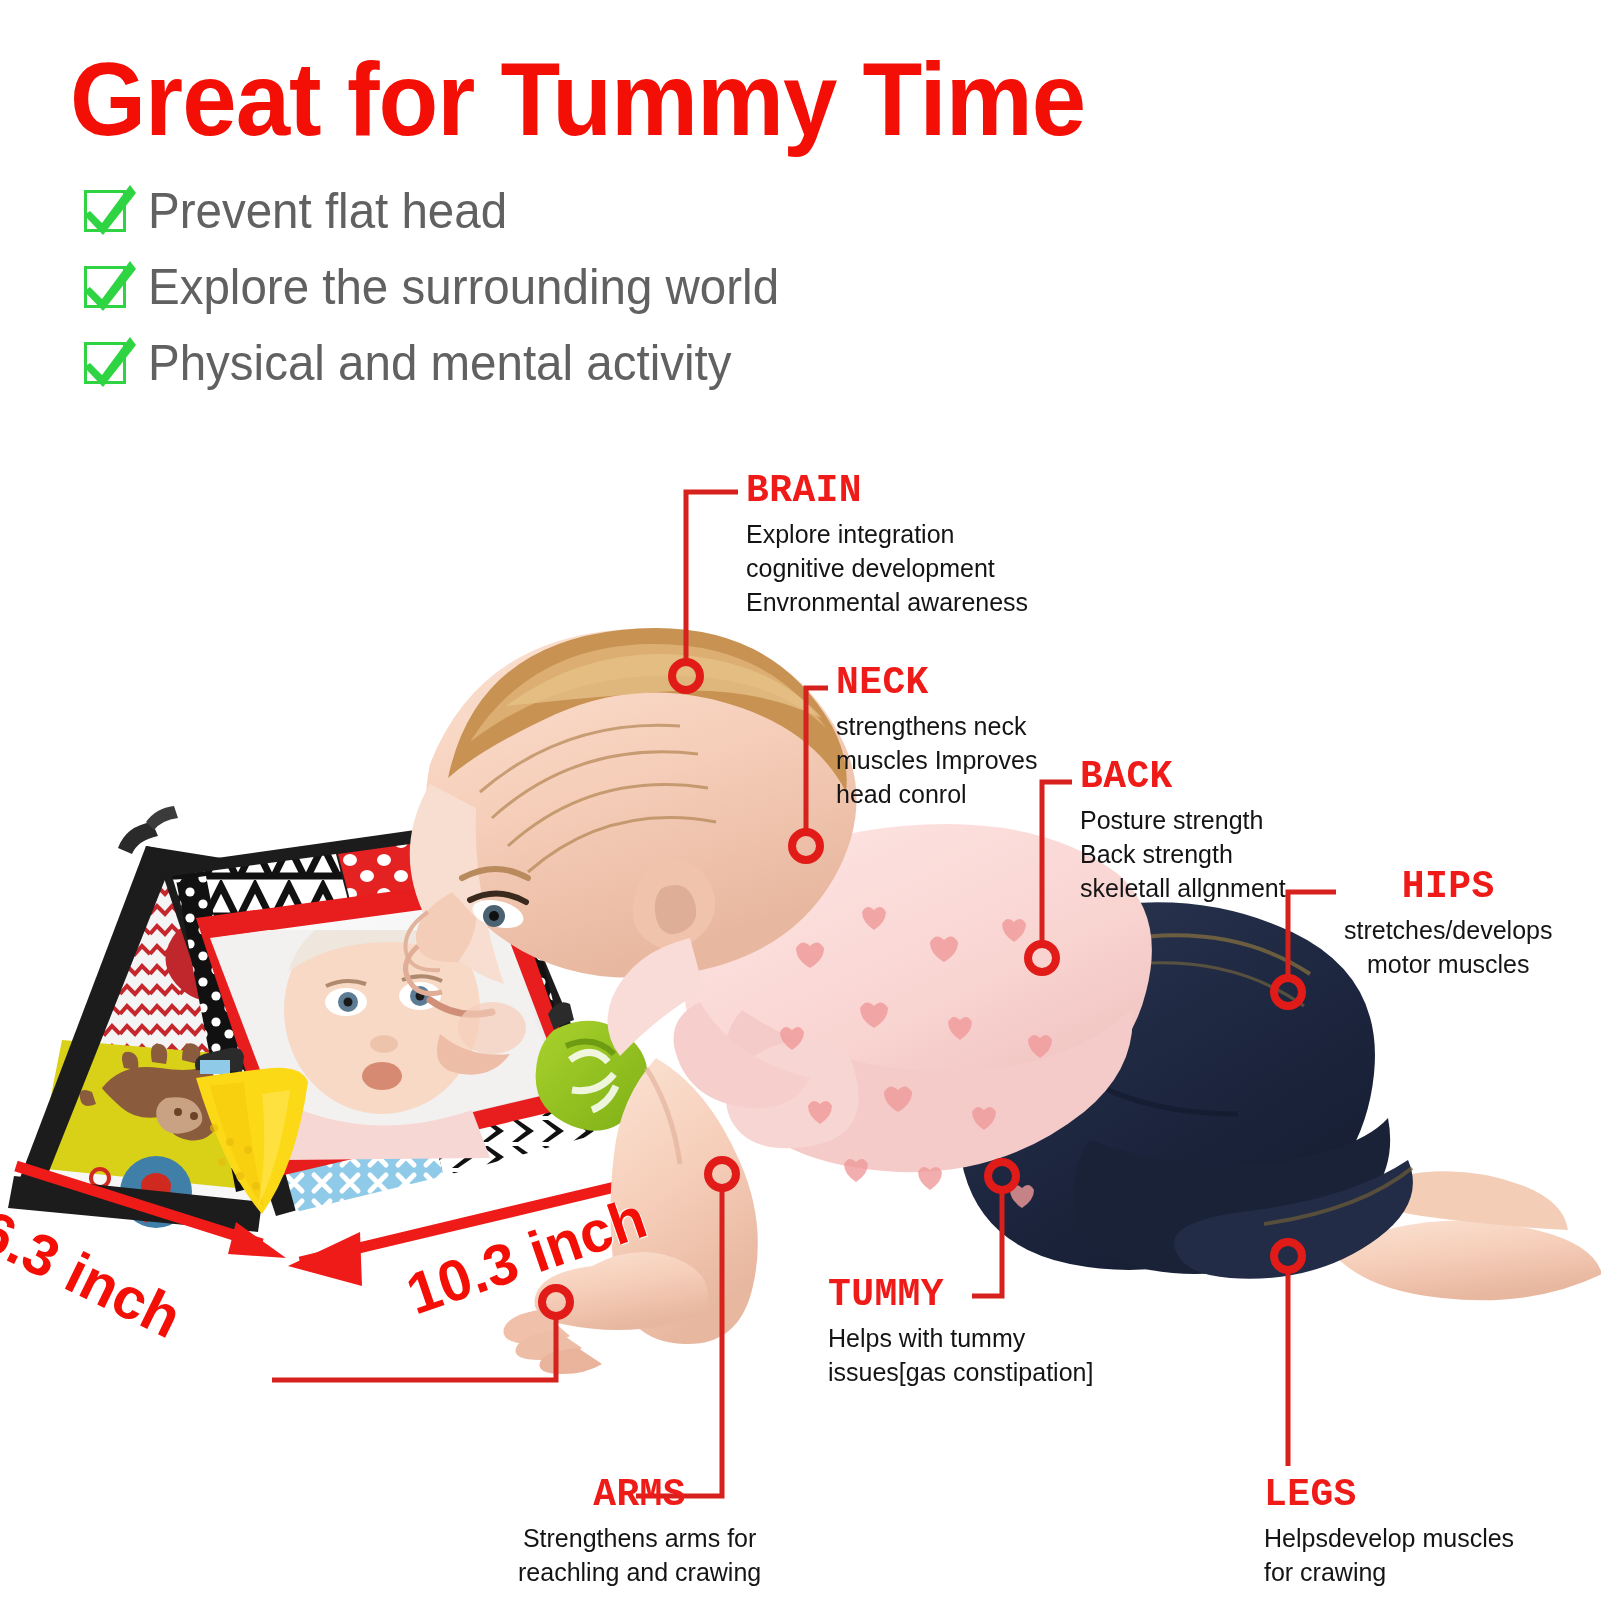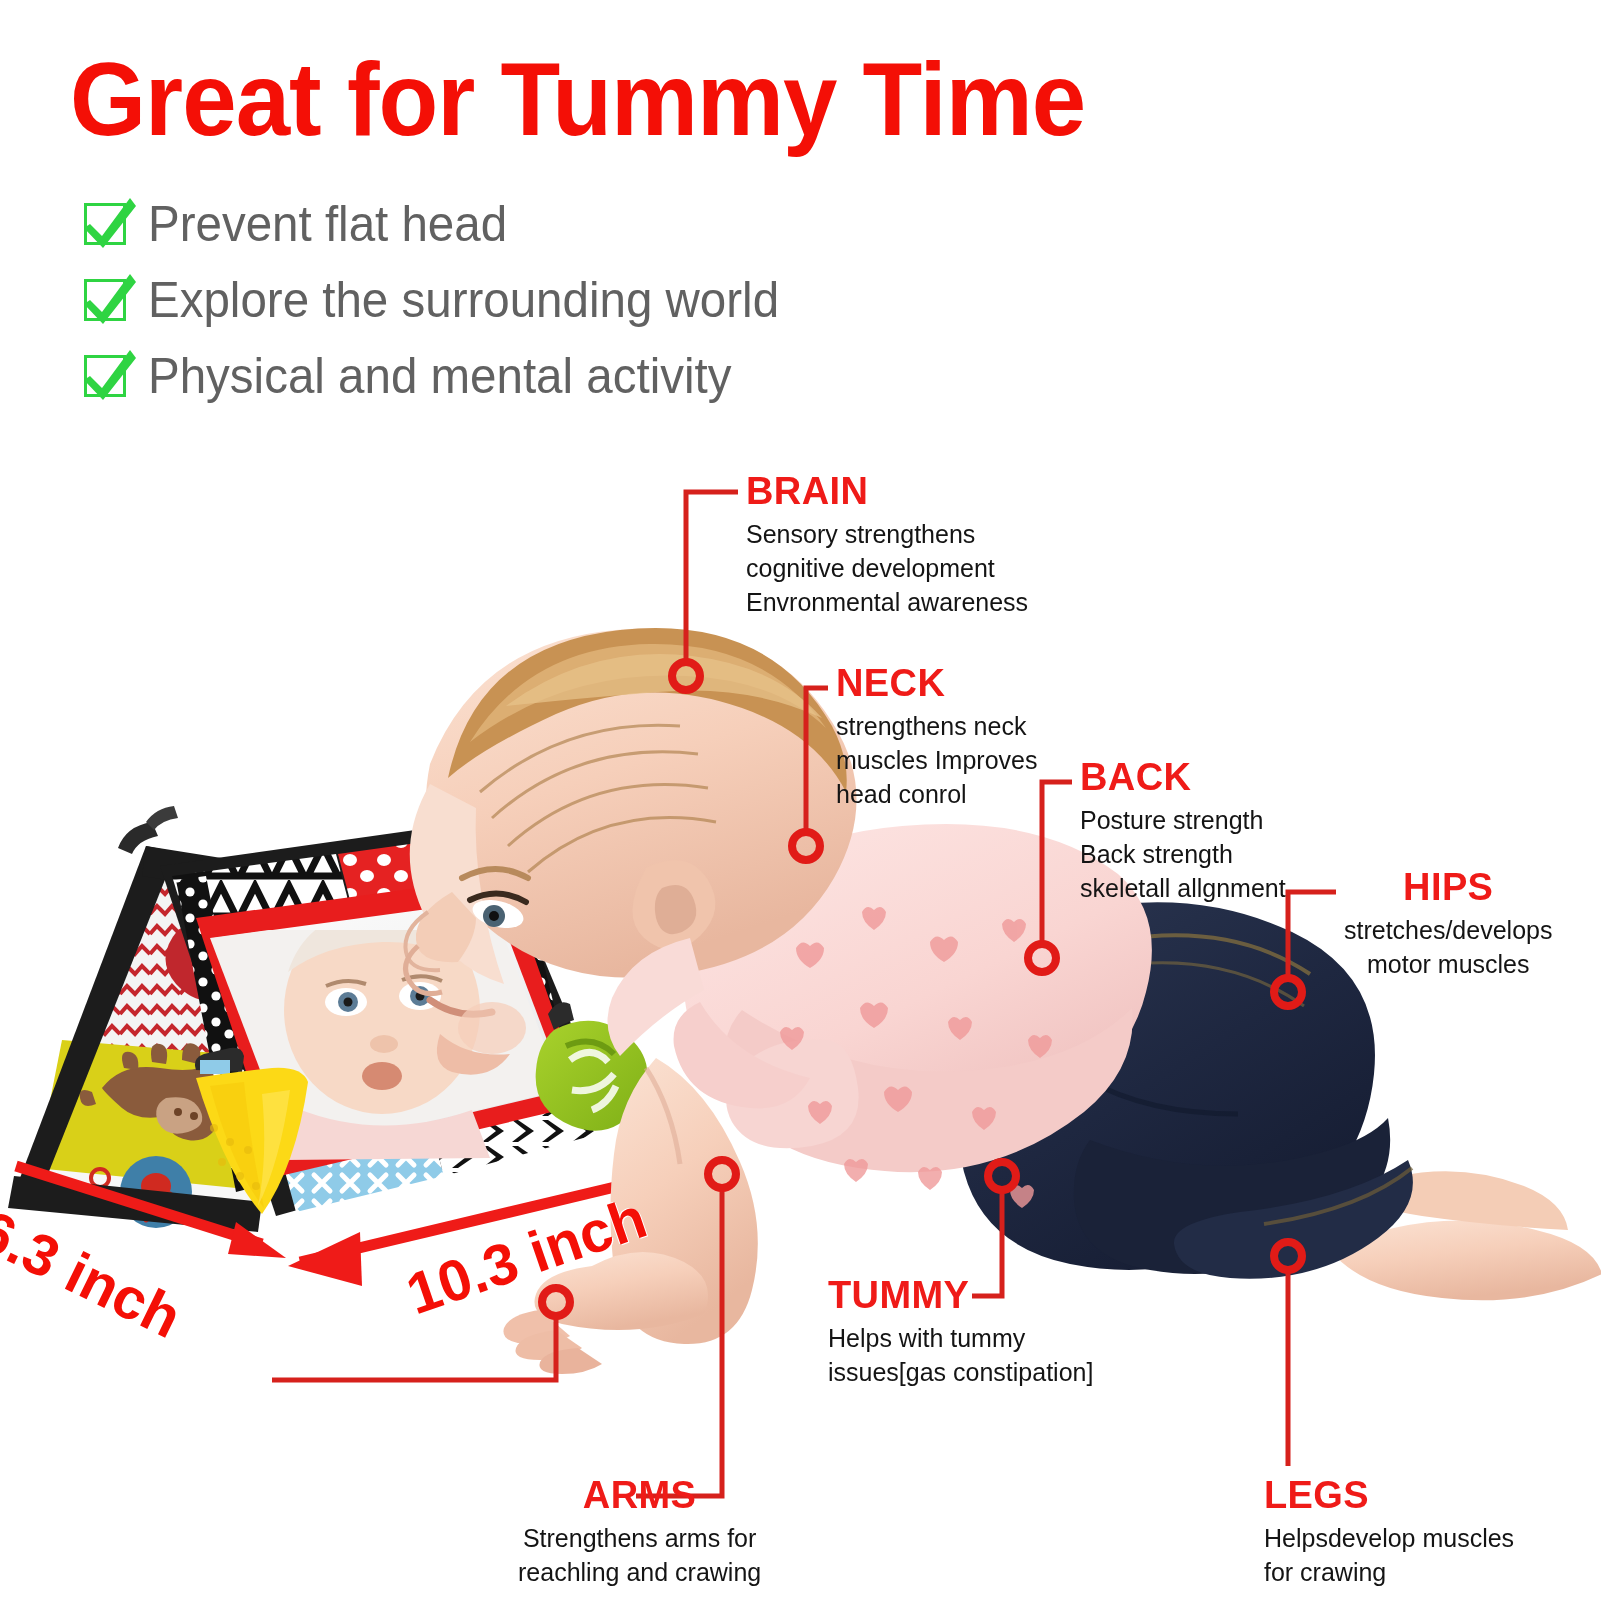--- a/index.html
+++ b/index.html
@@ -25,21 +25,21 @@
     transform: scaleX(0.94);
     transform-origin: left top;
     white-space: nowrap;
     line-height: 1.02;
   }
   #bullets {
     position: absolute; left: 80px; top: 186px;
     width: 1000px;
   }
   .bullet {
-    display: flex; align-items: center;
+    display: flex; 
     height: 76px;
   }
   .chk {
     position: relative;
     width: 54px; height: 50px;
     flex: 0 0 54px;
     margin-right: 14px;
   }
   .chk .box {
     position: absolute; left: 4px; top: 4px;
@@ -60,20 +60,21 @@
 
   
   #photo { position: absolute; left: 0; top: 0; width: 1601px; height: 1601px; pointer-events: none; }
 
   
   .callout { position: absolute; }
   .c-title {
     font-size: 38px; font-weight: 700; color: #ef1b18;
     letter-spacing: 0.4px; line-height: 1;
     white-space: nowrap;
+    font-family: Liberation Mono, monospace;
   }
   .c-body {
     font-size: 25px; color: #141414; line-height: 34px;
     white-space: nowrap; margin-top: 7px;
   }
 
   
   #leaders { position: absolute; left: 0; top: 0; width: 1601px; height: 1601px; }
 
   
@@ -404,21 +405,21 @@
       <circle cx="556" cy="1302" r="14"></circle>
       <circle cx="722" cy="1174" r="14"></circle>
       <circle cx="1002" cy="1176" r="14"></circle>
       <circle cx="1288" cy="1256" r="14"></circle>
     </g>
   </svg>
 
   <div class="callout" style="left:746px; top:472px;">
     <div class="c-title">BRAIN</div>
     <div class="c-body">
-      <div>Sensory strengthens</div>
+      <div>Explore integration</div>
       <div>cognitive development</div>
       <div>Envronmental awareness</div>
     </div>
   </div>
 
   <div class="callout" style="left:836px; top:664px;">
     <div class="c-title">NECK</div>
     <div class="c-body">
       <div>strengthens neck</div>
       <div>muscles Improves</div>

